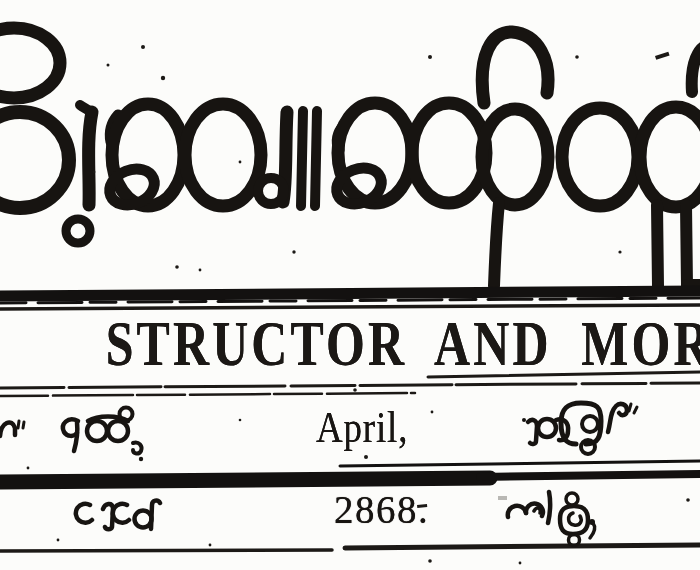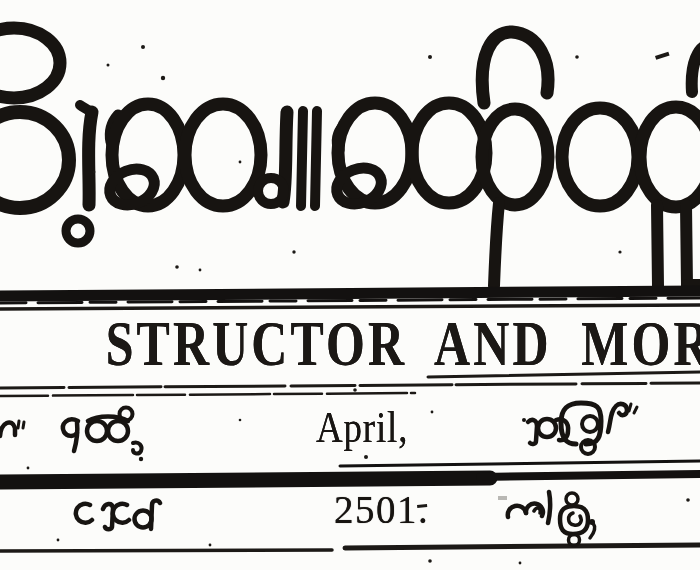--- a/index.html
+++ b/index.html
@@ -195,15 +195,15 @@
       <rect x="417" y="505" width="10" height="3" transform="rotate(-6 417 505)"></rect>
       <rect x="498" y="496" width="9" height="4" fill="#b9b8b4"></rect>
     </g>
   </svg>
 
   <div class="banner-wrap">
     <span class="banner-text">STRUCTOR AND MORNING</span>
   </div>
 
   <span class="month-text">April,</span>
-  <span class="year-text">2501.</span>
+  <span class="year-text">2868.</span>
 
 </div>
 
 </body></html>

